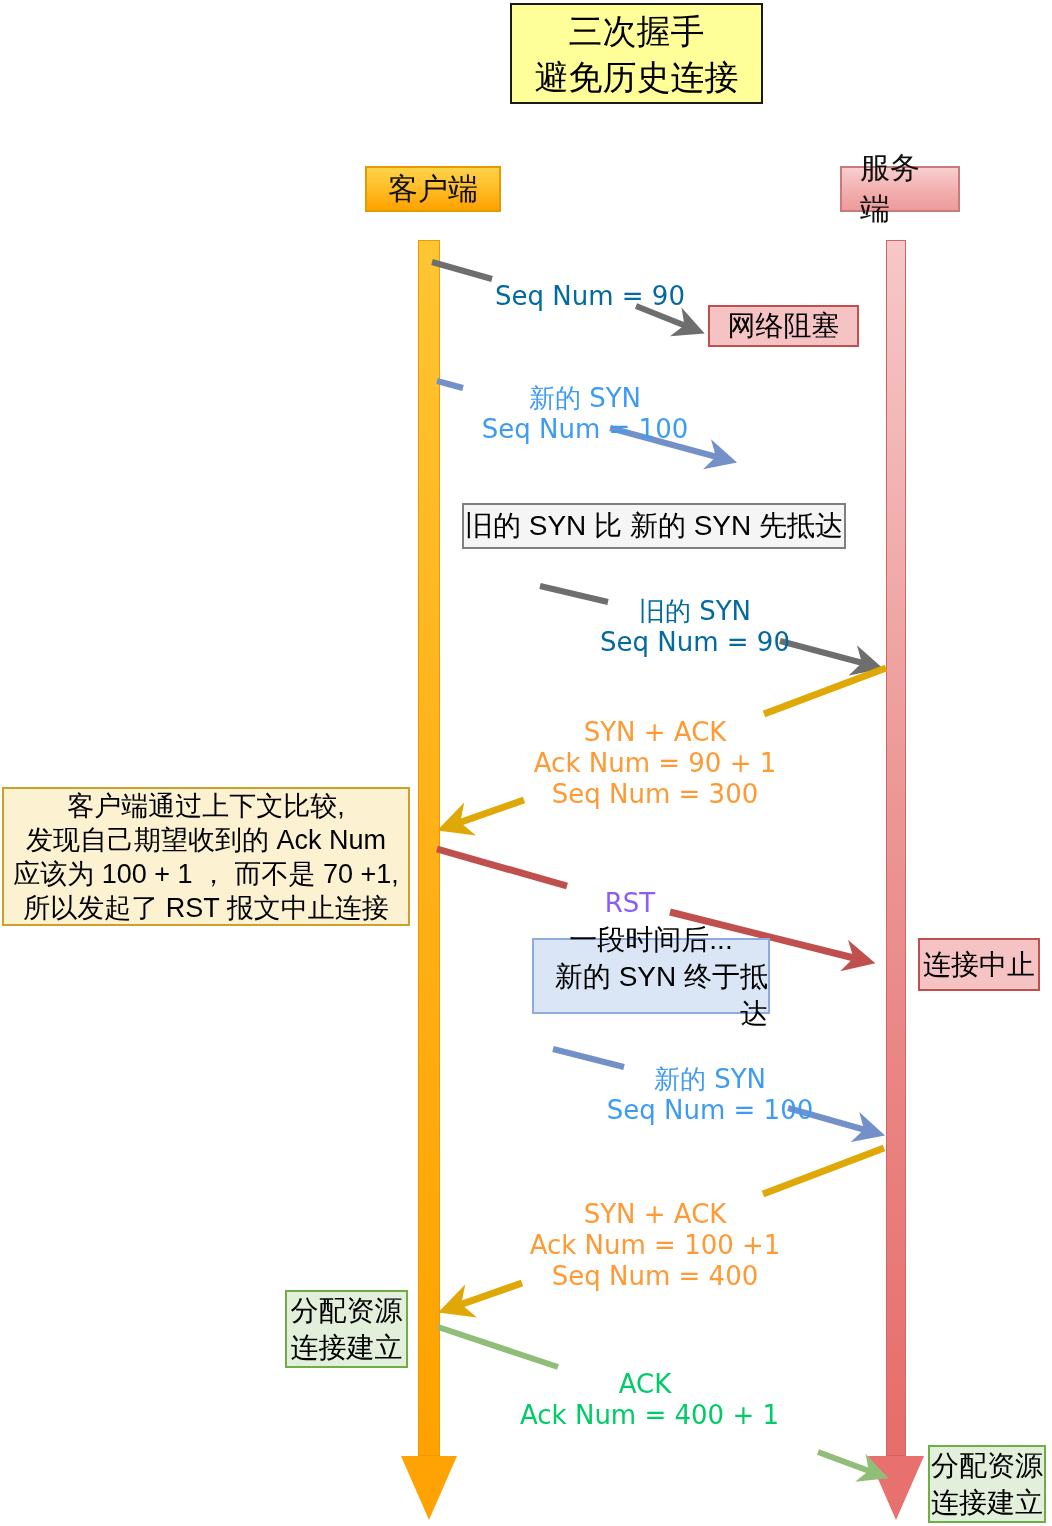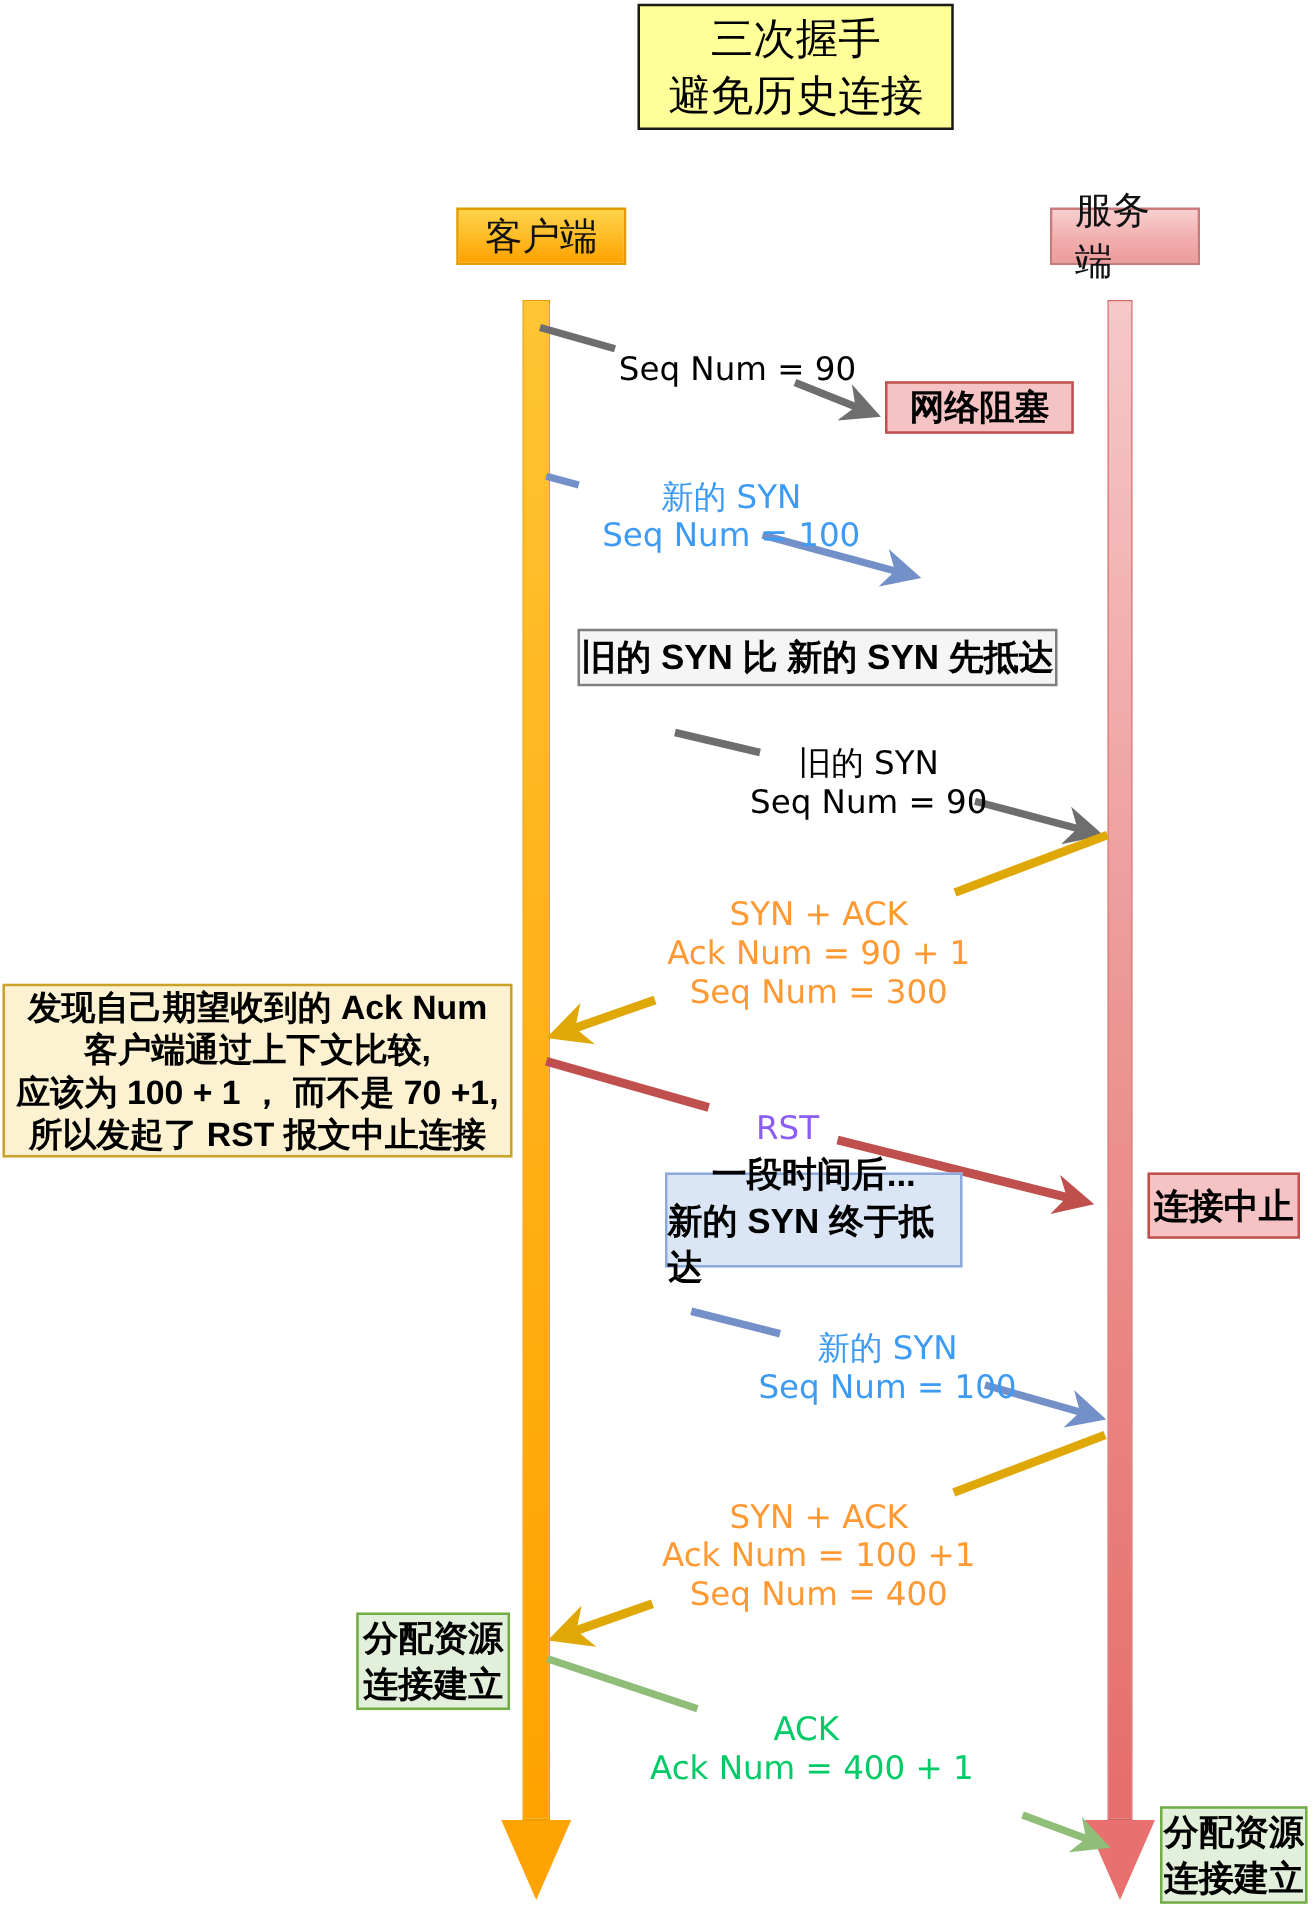--- a/index.html
+++ b/index.html
@@ -71,30 +71,30 @@
     border-top: 64px solid #E8706E;
   }
 
   
   .msg {
     font-family: "DejaVu Sans", sans-serif;
     font-size: 26px; line-height: 31px;
     text-align: center; z-index: 2; white-space: nowrap;
   }
   .msg div { white-space: nowrap; }
-  .msg.gray   { color: #000000; }
+  .msg.gray   { color: #0369a1; }
   .msg.blue   { color: #3E9BF4; }
   .msg.orange { color: #FF9933; }
   .msg.red    { color: #8b5cf6; }
   .msg.green  { color: #00CB66; }
 
   
   .note {
     display: flex; flex-direction: column; align-items: center; justify-content: center;
-    text-align: left; color: #000; z-index: 3; font-weight: bold;
+    text-align: right; color: #000; z-index: 3;
   }
   .note.pink   { background: #F5C3C3; border: 2px solid #C0504D; }
   .note.grayed { background: #F5F5F5; border: 2px solid #7F7F7F; }
   .note.cream  { background: #FCF2D2; border: 2px solid #C9A227; }
   .note.bluebg { background: #DAE6F5; border: 2px solid #8EA9DB; }
   .note.greenbg{ background: #E2EFDA; border: 2px solid #70AD47; }
 
   .note.network-block   { left: 708px; top: 305px; width: 151px; height: 42px; font-size: 28px; }
   .note.old-before-new  { left: 462px; top: 503px; width: 384px; height: 46px; font-size: 28px; }
   .note.client-reason   { left: 2px;  top: 787px; width: 408px; height: 139px; font-size: 27px; line-height: 34px; }
@@ -223,22 +223,22 @@
   <div class="abs msg green" style="left:520px; top:1369px; width:250px;">
     <div>ACK</div>
     <div>Ack Num = 400 + 1</div>
   </div>
 
   <div class="abs note pink network-block">网络阻塞</div>
 
   <div class="abs note grayed old-before-new">旧的 SYN 比 新的 SYN 先抵达</div>
 
   <div class="abs note cream client-reason">
+    <div>客户端通过上下文比较,</div>
     <div>发现自己期望收到的 Ack Num</div>
-    <div>客户端通过上下文比较,</div>
     <div>应该为 100 + 1 ， 而不是 70 +1,</div>
     <div>所以发起了 RST 报文中止连接</div>
   </div>
 
   <div class="abs note pink abort">连接中止</div>
 
   <div class="abs note bluebg after-while">
     <div>一段时间后...</div>
     <div>新的 SYN 终于抵达</div>
   </div>

